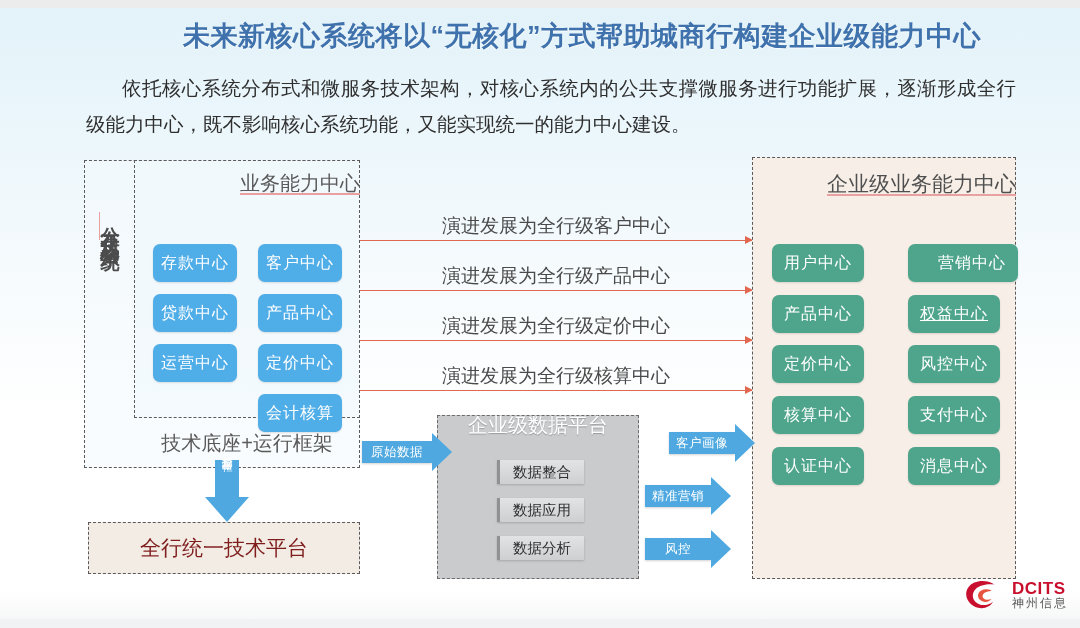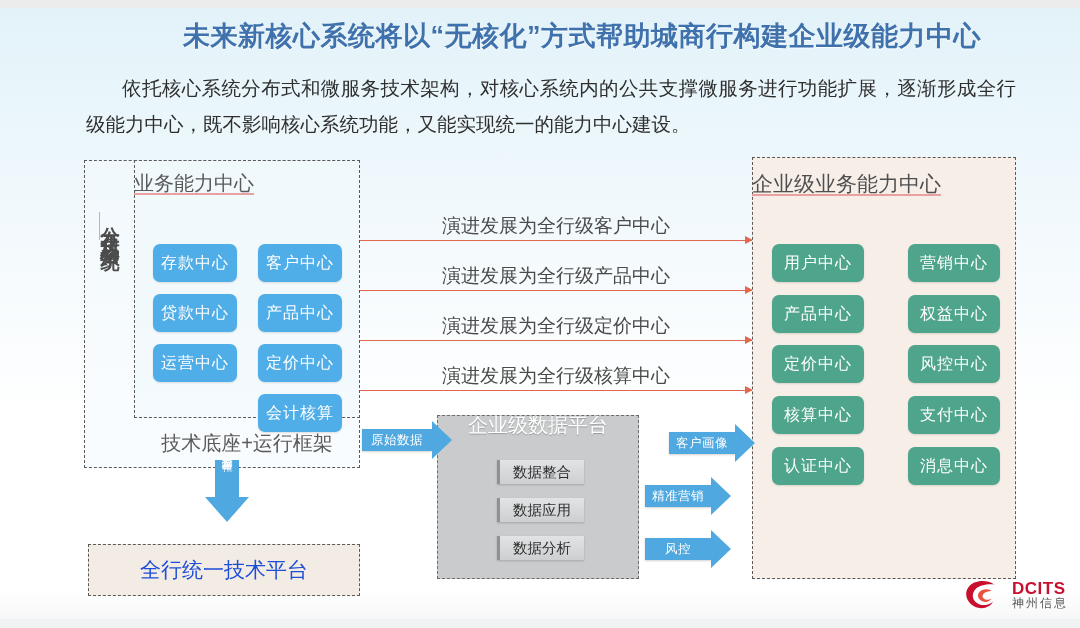--- a/index.html
+++ b/index.html
@@ -37,21 +37,21 @@
   #bizInner{left:134px;top:160px;width:226px;height:258px;background:rgba(240,248,252,.6);border-left:1.6px dashed #5a5a5a;}
   #entPanel{left:752px;top:157px;width:264px;height:422px;background:#f7efe7;}
 
   .vtitle{
     position:absolute;left:90px;top:212px;width:40px;
     font-size:19px;color:#4c4c4c;font-weight:bold;text-align:center;
     writing-mode:vertical-rl;letter-spacing:4px;line-height:40px;
     text-decoration:underline;text-decoration-color:#e9a0a0;
   }
   .phead{
-    position:absolute;font-size:20px;color:#5a5a5a;text-align:left;
+    position:absolute;font-size:20px;color:#5a5a5a;text-align:right;
     text-decoration:underline;text-decoration-color:#e9a0a0;text-underline-offset:3px;
   }
   #bizHead{left:134px;top:170px;width:226px;}
   #entHead{left:752px;top:170px;width:264px;font-size:21px;color:#4f4f4f;}
 
   
   .chip{
     position:absolute;height:38px;border-radius:7px;
     display:flex;align-items:center;justify-content:center;
     font-size:16px;color:#ffffff;letter-spacing:1px;
@@ -61,23 +61,23 @@
   .chip.blue{background:#4fade8;width:84px;}
   .chip.green{background:#4fa58c;width:92px;}
 
   
   #techBase{
     position:absolute;left:134px;top:418px;width:226px;height:50px;
     display:flex;align-items:center;justify-content:center;
     font-size:20px;color:#5a5a5a;
   }
   #unifiedPlat{
-    left:88px;top:544px;width:272px;height:52px;background:#f2ece4;
-    display:flex;align-items:center;justify-content:center;
-    font-size:21px;color:#1d4ed8;
+    left:88px;top:522px;width:272px;height:52px;background:#f2ece4;
+    display:flex;align-items:center;justify-content:center;
+    font-size:21px;color:#7f1d1d;
   }
 
   
   .evo{position:absolute;left:360px;width:392px;height:1px;}
   .evo .line{position:absolute;left:0;top:0;width:100%;height:1.4px;background:#e2674f;}
   .evo .head{
     position:absolute;right:-1px;top:-4px;width:0;height:0;
     border-top:4.5px solid transparent;border-bottom:4.5px solid transparent;
     border-left:8px solid #e2674f;
   }
@@ -108,21 +108,21 @@
   .barrow{position:absolute;display:flex;align-items:center;}
   .barrow .body{
     background:#4fa9e0;height:22px;display:flex;align-items:center;
     justify-content:center;color:#fff;font-size:12.5px;letter-spacing:.5px;
     box-shadow:0 1px 2px rgba(0,0,0,.18);white-space:nowrap;padding:0 4px;
   }
   .barrow .tip{
     width:0;height:0;border-top:19px solid transparent;
     border-bottom:19px solid transparent;border-left:20px solid #4fa9e0;
   }
-  #rawArrow{left:362px;top:421px;text-align:center;}
+  #rawArrow{left:362px;top:433px;text-align:center;}
   #rawArrow .body{width:62px;}
 
   .outArrow{left:645px;}
   #oa1{top:424px;margin-left:24px;} #oa2{top:477px;} #oa3{top:530px;}
   .outArrow .body{width:58px;}
 
   
   #downArrow{position:absolute;left:205px;top:460px;width:44px;height:62px;}
   #downArrow .shaft{
     position:absolute;left:10px;top:0;width:24px;height:38px;background:#4fa9e0;
@@ -199,22 +199,22 @@
 
   <div class="dash" id="entPanel"></div>
   <div class="phead" id="entHead">企业级业务能力中心</div>
 
   <div class="chip green" style="left:772px;top:220px;">用户中心</div>
   <div class="chip green" style="left:772px;top:271px;">产品中心</div>
   <div class="chip green" style="left:772px;top:321px;">定价中心</div>
   <div class="chip green" style="left:772px;top:372px;">核算中心</div>
   <div class="chip green" style="left:772px;top:423px;">认证中心</div>
 
-  <div class="chip green" style="left:908px;top:220px;">营销中心</div>
-  <div class="chip green" style="left:908px;top:271px;">权益中心</div>
+  <div class="chip green" style="left:908px;top:220px;padding-left:18px;">营销中心</div>
+  <div class="chip green" style="left:908px;top:271px;text-decoration:underline;">权益中心</div>
   <div class="chip green" style="left:908px;top:321px;">风控中心</div>
   <div class="chip green" style="left:908px;top:372px;">支付中心</div>
   <div class="chip green" style="left:908px;top:423px;">消息中心</div>
 
   <div class="dash" id="dataPlat"></div>
   <div id="dataPlatHead">企业级数据平台</div>
   <div class="dpItem" style="top:460px;">数据整合</div>
   <div class="dpItem" style="top:498px;">数据应用</div>
   <div class="dpItem" style="top:536px;">数据分析</div>
 

